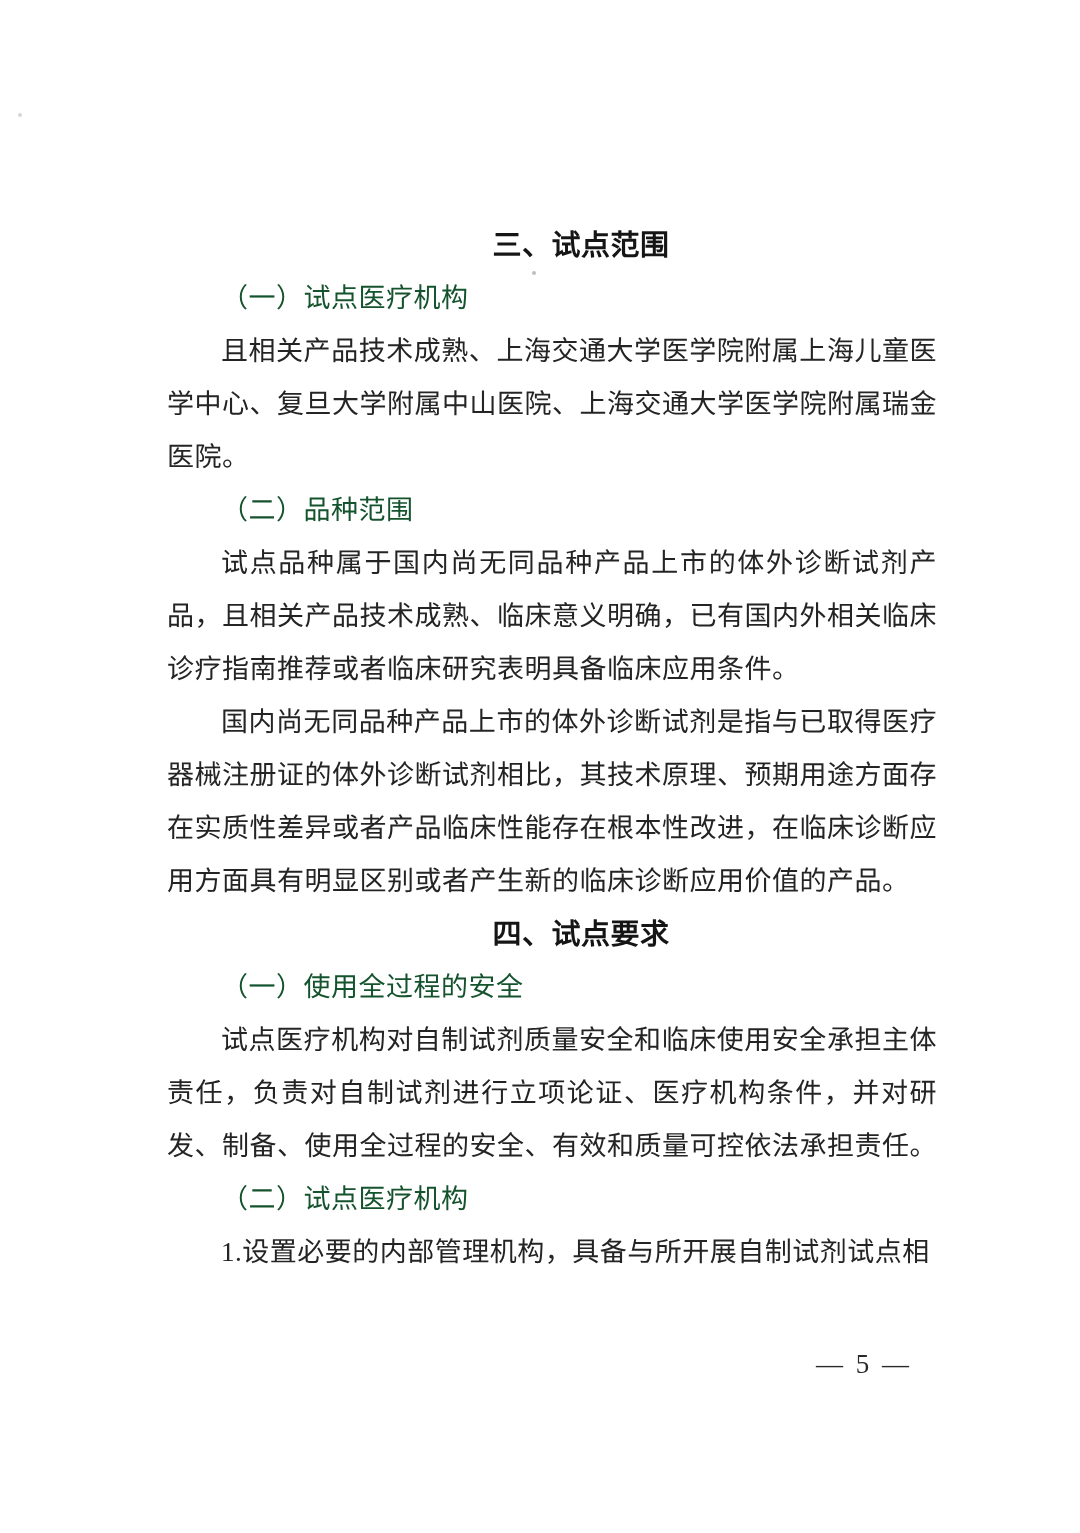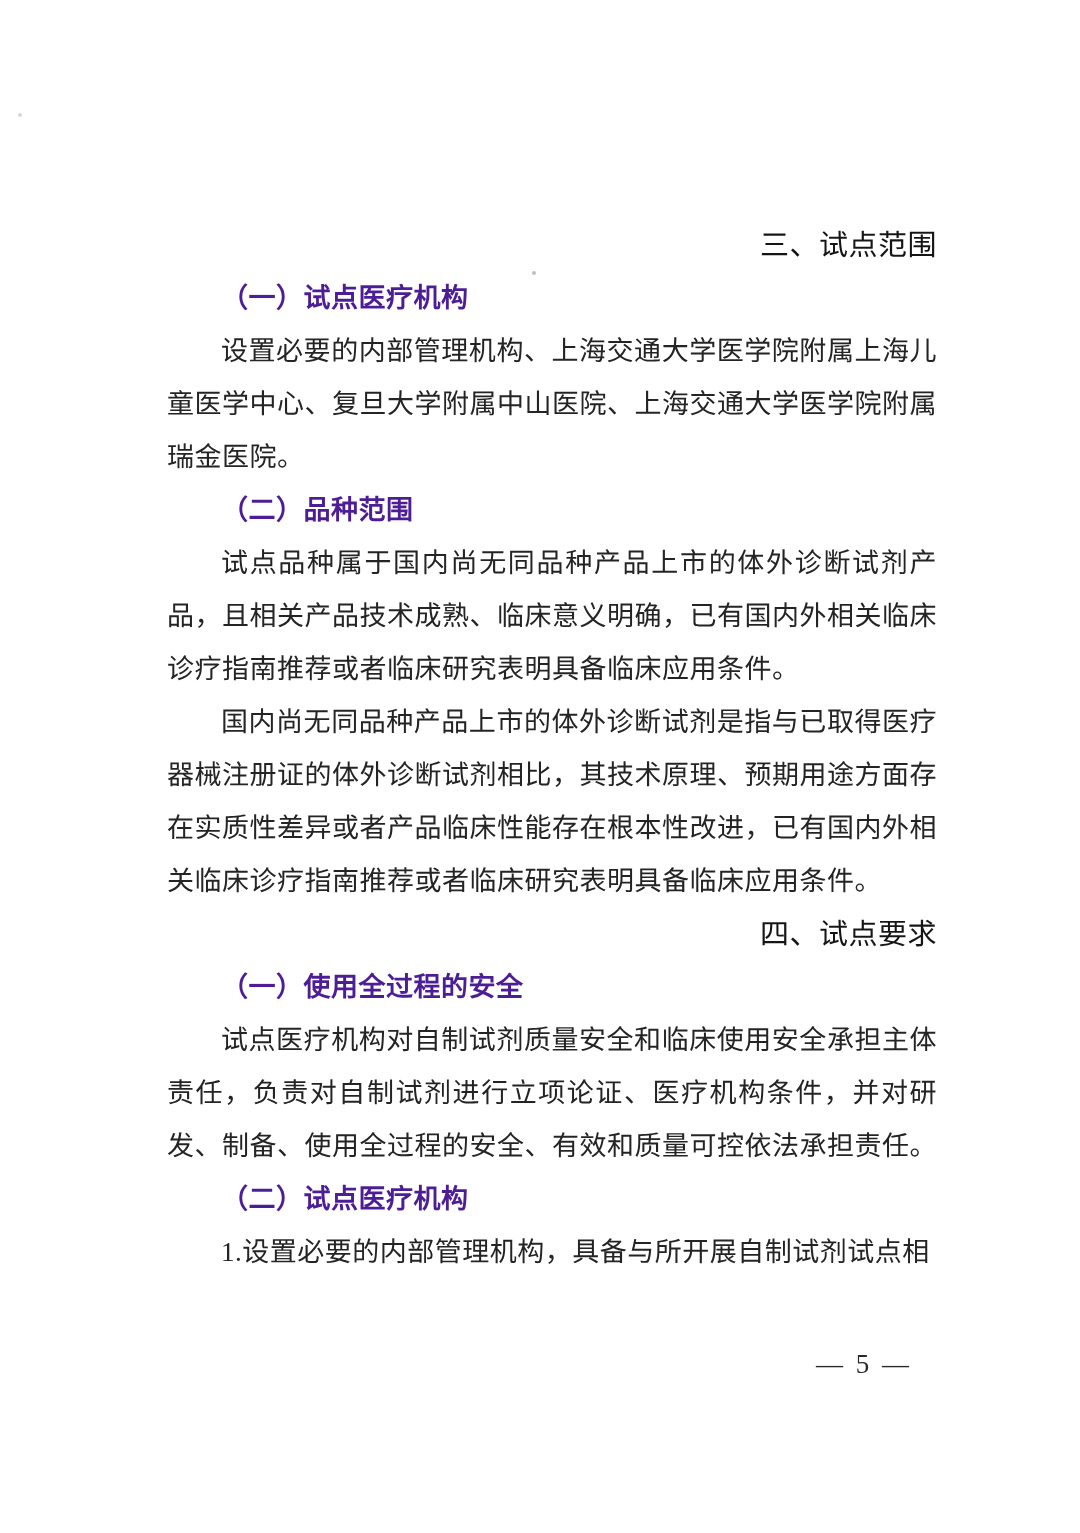--- a/index.html
+++ b/index.html
@@ -26,29 +26,28 @@
     margin: 0;
     font-size: 27px;
     line-height: 53px;
     letter-spacing: 0.5px;
     text-align: justify;
     text-indent: 2em;
     color: #242424;
   }
   .heading {
     font-family: "Liberation Sans", "DejaVu Sans", sans-serif;
-    font-weight: normal;
+    font-weight: bold;
     font-size: 29px;
     letter-spacing: 0.5px;
     color: #151515;
-    text-align: right;
+    text-align: center;
   }
   .subheading {
-    color: #4c1d95;
-    font-weight: bold;
+    color: #14532d;
   }
   .paragraph {
     color: #242424;
   }
   .page-number {
     position: absolute;
     top: 1349px;
     right: 168px;
     font-size: 27px;
     line-height: 30px;
@@ -80,24 +79,24 @@
 <body>
 
 <div class="page">
 
   <span class="speck speck-1"></span>
   <span class="speck speck-2"></span>
 
   <div class="content">
     <p class="block heading">三、试点范围</p>
     <p class="block subheading">（一）试点医疗机构</p>
-    <p class="block paragraph">设置必要的内部管理机构、上海交通大学医学院附属上海儿童医学中心、复旦大学附属中山医院、上海交通大学医学院附属瑞金医院。</p>
+    <p class="block paragraph">且相关产品技术成熟、上海交通大学医学院附属上海儿童医学中心、复旦大学附属中山医院、上海交通大学医学院附属瑞金医院。</p>
     <p class="block subheading">（二）品种范围</p>
     <p class="block paragraph">试点品种属于国内尚无同品种产品上市的体外诊断试剂产品，且相关产品技术成熟、临床意义明确，已有国内外相关临床诊疗指南推荐或者临床研究表明具备临床应用条件。</p>
-    <p class="block paragraph">国内尚无同品种产品上市的体外诊断试剂是指与已取得医疗器械注册证的体外诊断试剂相比，其技术原理、预期用途方面存在实质性差异或者产品临床性能存在根本性改进，已有国内外相关临床诊疗指南推荐或者临床研究表明具备临床应用条件。</p>
+    <p class="block paragraph">国内尚无同品种产品上市的体外诊断试剂是指与已取得医疗器械注册证的体外诊断试剂相比，其技术原理、预期用途方面存在实质性差异或者产品临床性能存在根本性改进，在临床诊断应用方面具有明显区别或者产生新的临床诊断应用价值的产品。</p>
     <p class="block heading">四、试点要求</p>
     <p class="block subheading">（一）使用全过程的安全</p>
     <p class="block paragraph">试点医疗机构对自制试剂质量安全和临床使用安全承担主体责任，负责对自制试剂进行立项论证、医疗机构条件，并对研发、制备、使用全过程的安全、有效和质量可控依法承担责任。</p>
     <p class="block subheading">（二）试点医疗机构</p>
     <p class="block paragraph">1.设置必要的内部管理机构，具备与所开展自制试剂试点相</p>
   </div>
 
   <div class="page-number">— 5 —</div>
 
 </div>

